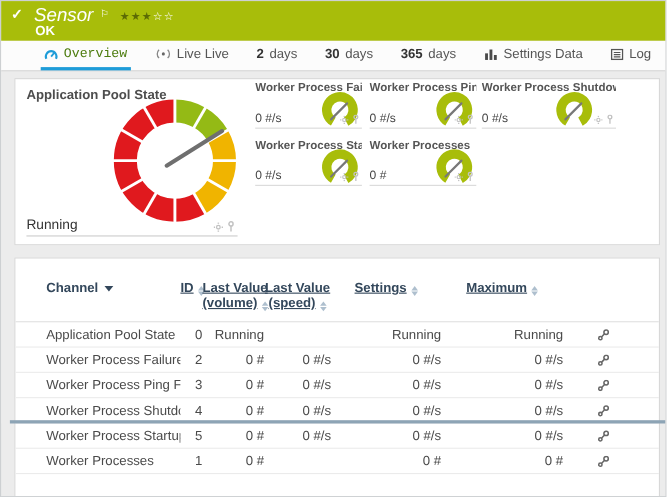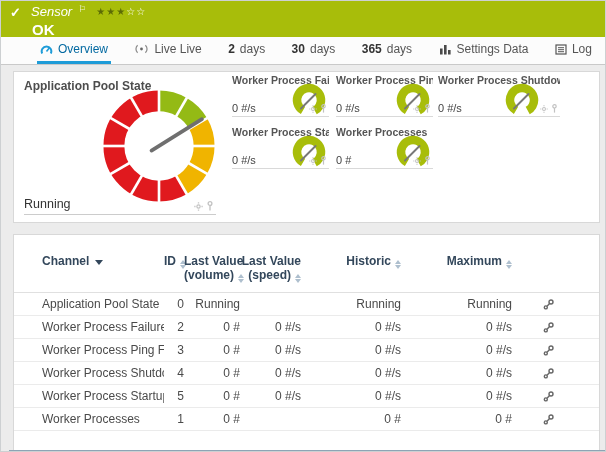--- a/index.html
+++ b/index.html
@@ -2,37 +2,37 @@
 <html><head>
 <meta charset="utf-8">
 <style>
   html,body{margin:0;padding:0;background:#fff;font-family:"Liberation Sans",sans-serif;}
   .stage{position:relative;width:606px;height:452px;border:1px solid #cdd0d2;box-sizing:border-box;overflow:hidden;background:#ececec;}
 
   
   .sensor-header{position:relative;height:36px;background:#a8bd0a;color:#fff;}
   .check{position:absolute;left:9px;top:4px;font-size:13px;font-weight:bold;}
   .hline{position:absolute;left:30px;top:3px;display:flex;align-items:baseline;gap:6px;white-space:nowrap;}
-  .kind{font-style:italic;font-size:13px;}
+  .kind{font-style:italic;font-size:17px;}
   .sensor-title{font-size:14px;font-weight:bold;letter-spacing:.1px;}
   .flag{font-size:9px;position:relative;top:-4px;}
   .stars{font-size:10px;letter-spacing:1px;position:relative;top:-1px;margin-left:4px;}
   .stars-filled{color:rgba(30,40,0,.55);}
   .stars-empty{color:#fff;}
-  .status-ok{position:absolute;left:31px;top:20px;font-size:15px;font-weight:bold;}
+  .status-ok{position:absolute;left:31px;top:20px;font-size:12px;font-weight:bold;}
 
   
   .tabbar{height:28px;background:#fcfcfc;border-bottom:1px solid #c9c9c9;display:flex;align-items:stretch;justify-content:space-between;padding:0 10px 0 36px;box-sizing:border-box;}
   .tab{display:flex;align-items:center;gap:5px;font-size:12px;color:#555;border-bottom:3px solid transparent;padding:0 3px;cursor:pointer;white-space:nowrap;}
-  .tab.active{border-bottom-color:#1e9cd8;color:#0369a1;}
+  .tab.active{border-bottom-color:#1e9cd8;color:#4d7c0f;font-family:Liberation Mono, monospace;}
   .tab .num{font-weight:bold;color:#333;}
   .tab svg{display:block;}
 
   
-  .content{position:relative;height:388px;background:#ececec;}
+  .content{position:relative;height:320px;background:#ececec;}
   .panel{position:absolute;background:#fff;border:1px solid #d8d8d8;box-sizing:border-box;}
   #overview-panel{left:12px;top:6px;width:587px;height:152px;}
   #table-panel{left:12px;top:169px;width:587px;height:219px;overflow:hidden;}
 
   
   .mgauge-title{position:absolute;left:10px;top:7px;font-size:12px;font-weight:600;color:#4d4d4d;}
   .mgauge-svg{position:absolute;left:79px;top:8px;}
   .status-running{position:absolute;left:10px;top:122px;width:192px;height:20px;line-height:20px;font-size:12.5px;color:#333;border-bottom:1px solid #ccc;}
   .row-icons{position:absolute;right:2px;bottom:3px;display:flex;gap:3px;align-items:center;}
   .row-icons svg{display:block;}
@@ -41,21 +41,21 @@
   .mg{position:absolute;height:42px;border-bottom:1px solid #d9d9d9;}
   .mg-title{font-size:10.5px;font-weight:600;color:#555;white-space:nowrap;overflow:hidden;}
   .mg-dial{position:absolute;right:2px;top:8px;}
   .mg.wide .mg-dial{right:20px;}
   .mg-value{position:absolute;left:0;bottom:2px;font-size:11px;color:#444;}
 
   
   .thead,.trow{display:grid;grid-template-columns:136px 20px 56px 61px 100px 111px 1fr;padding:0 14px;box-sizing:border-box;}
   .thead{padding-top:19px;padding-bottom:9px;border-bottom:1px solid #e0e0e0;color:#33475b;font-size:12px;font-weight:bold;align-items:start;}
   .th{line-height:14px;white-space:nowrap;}
-  .th.r{text-align:right;}
+  .th.r{text-align:center;text-decoration:underline;}
   .th.first{padding-left:14px;}
   .trow{height:23px;line-height:23px;font-size:12px;color:#4a4a4a;border-bottom:1px solid #ebebeb;align-items:center;}
   .td{white-space:nowrap;overflow:hidden;}
   .td.r{text-align:right;}
   .td.first{padding-left:14px;}
   .td.tool{display:flex;justify-content:center;align-items:center;}
   .caret{display:inline-block;width:0;height:0;border-left:4px solid transparent;border-right:4px solid transparent;border-top:5px solid #33475b;margin-left:6px;}
   .sort{display:inline-flex;flex-direction:column;gap:1px;margin-left:4px;vertical-align:1px;}
   .sort i{display:block;width:0;height:0;border-left:3px solid transparent;border-right:3px solid transparent;}
   .sort .up{border-bottom:4px solid #aebfce;}
@@ -307,21 +307,21 @@
                 <i class="dn"></i>
               </span></div>
           </div>
         <div class="th r">
             <div>Last Value</div>
             <div><span>(speed)</span><span class="sort">
                 <i class="up"></i>
                 <i class="dn"></i>
               </span></div>
           </div>
-        <div class="th r"><span>Historic</span><span class="sort">
+        <div class="th r"><span>Settings</span><span class="sort">
               <i class="up"></i>
               <i class="dn"></i>
             </span></div>
         <div class="th r"><span>Maximum</span><span class="sort">
               <i class="up"></i>
               <i class="dn"></i>
             </span></div>
         <div class="th"></div>
       </div>
 

